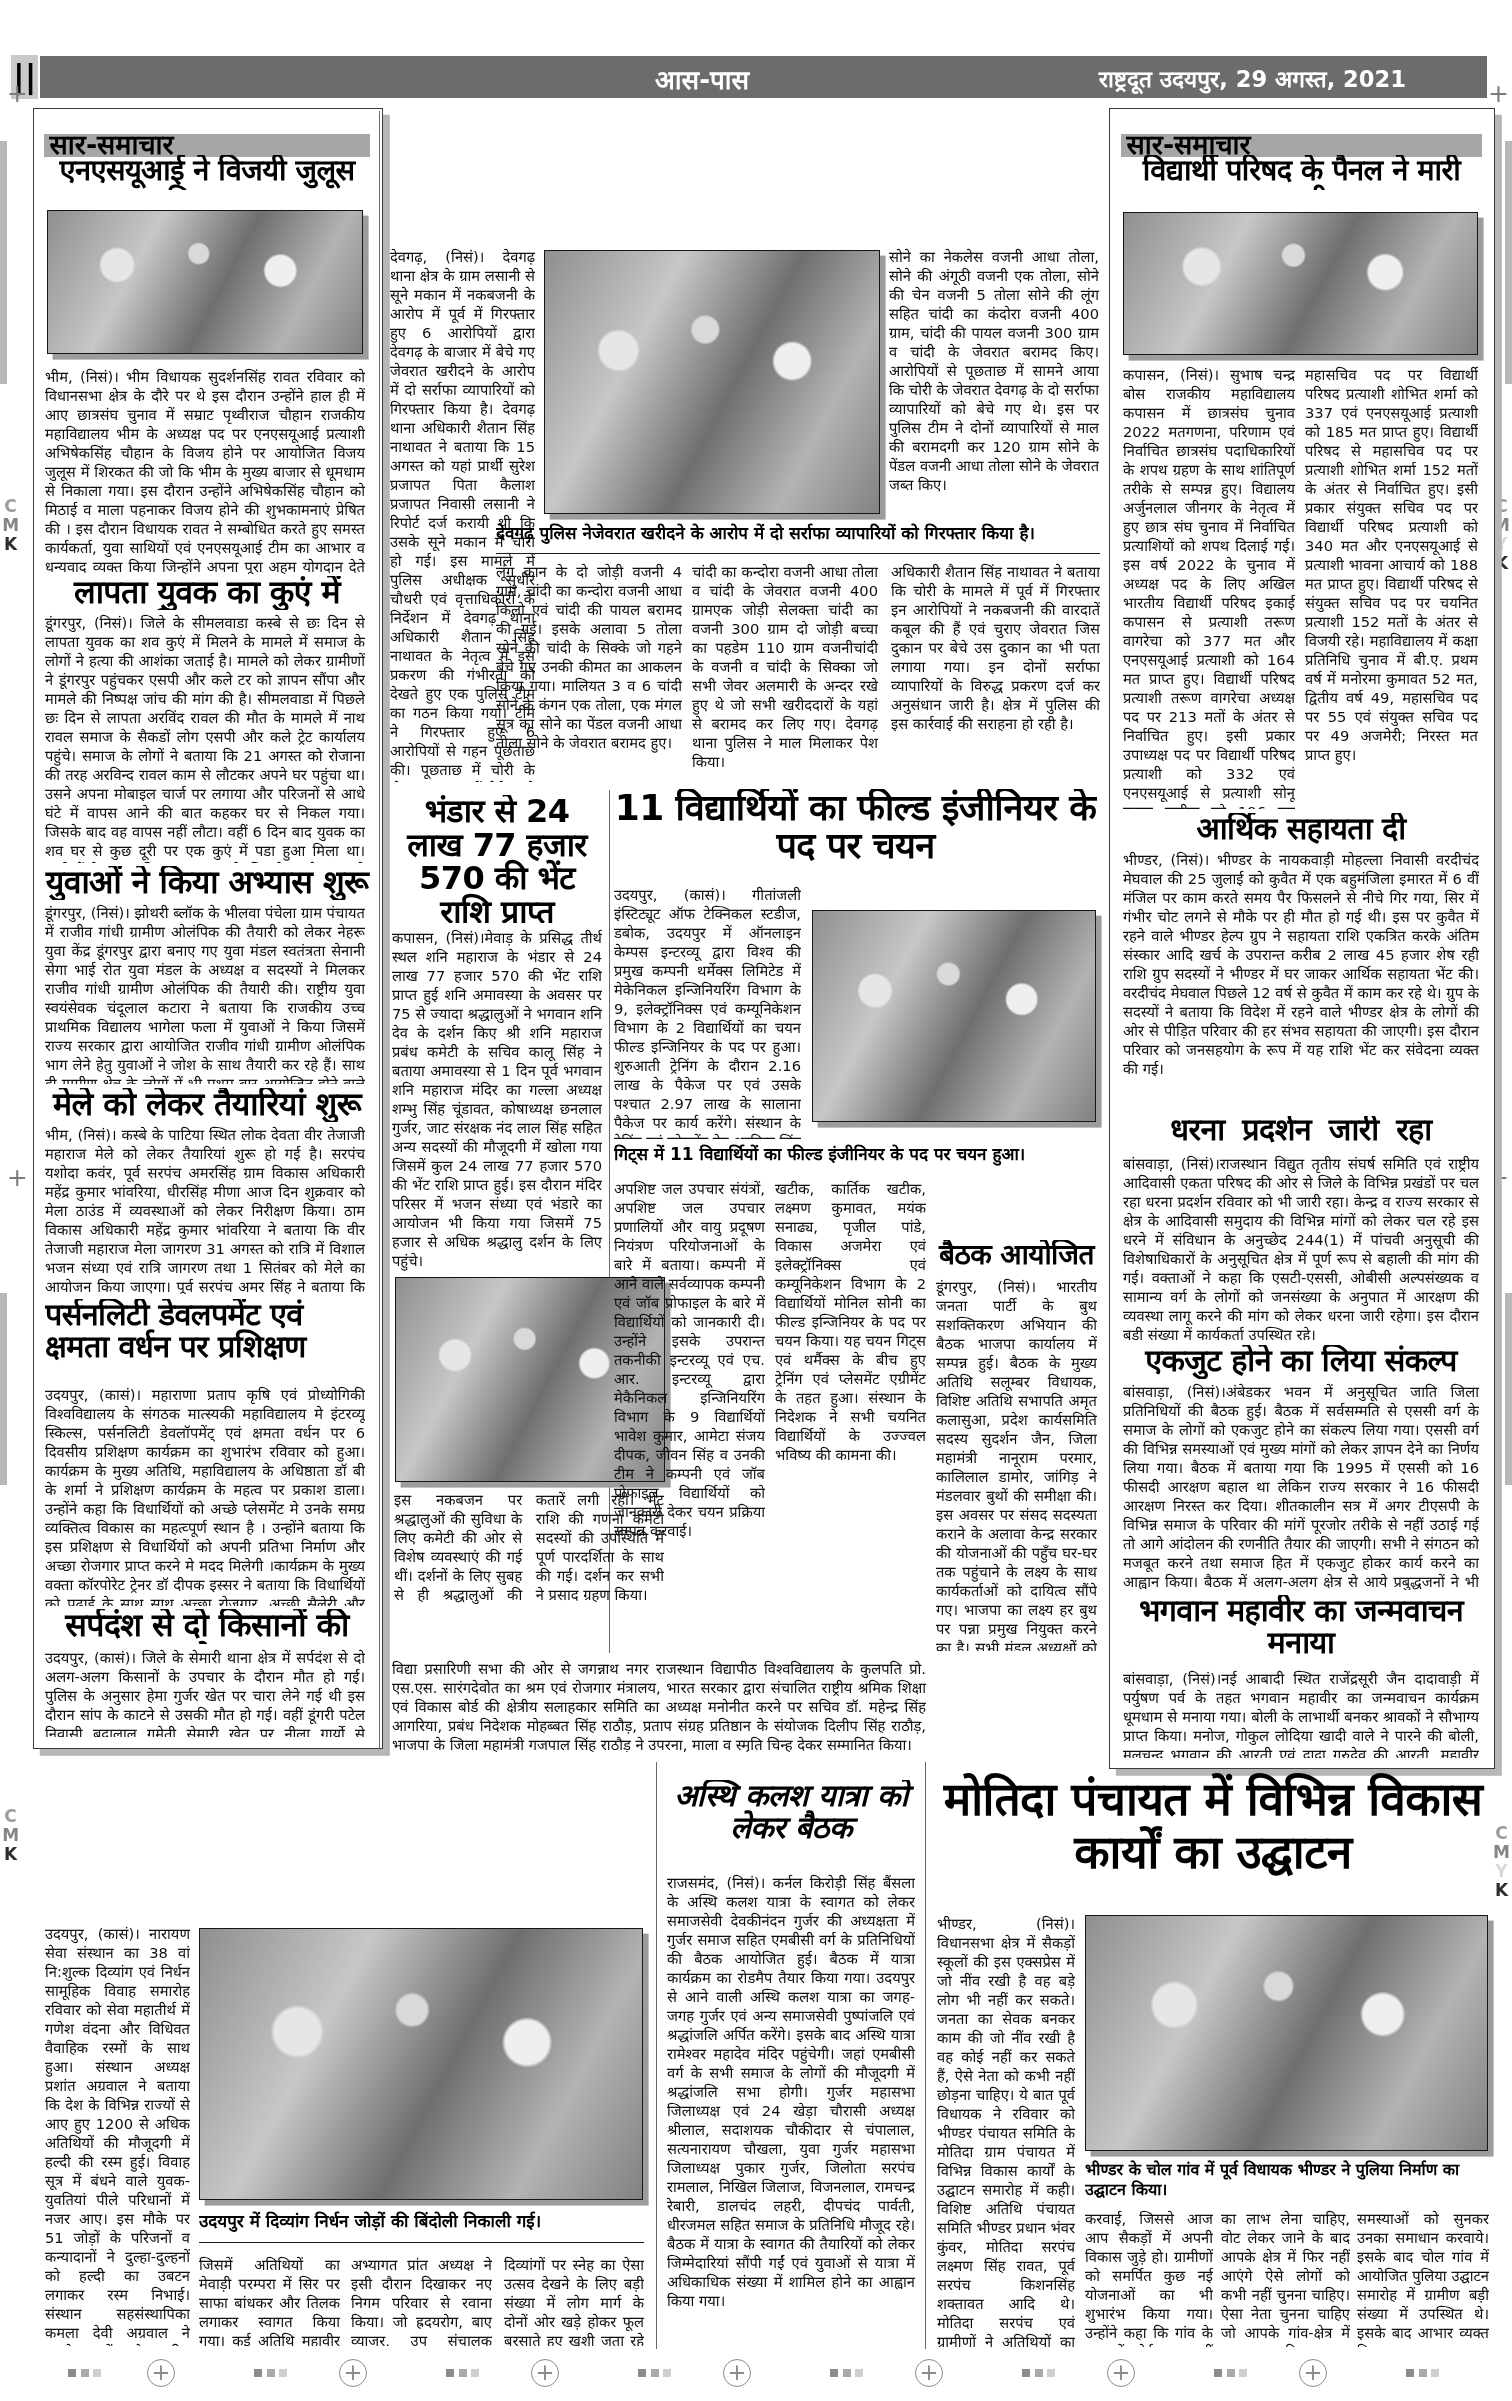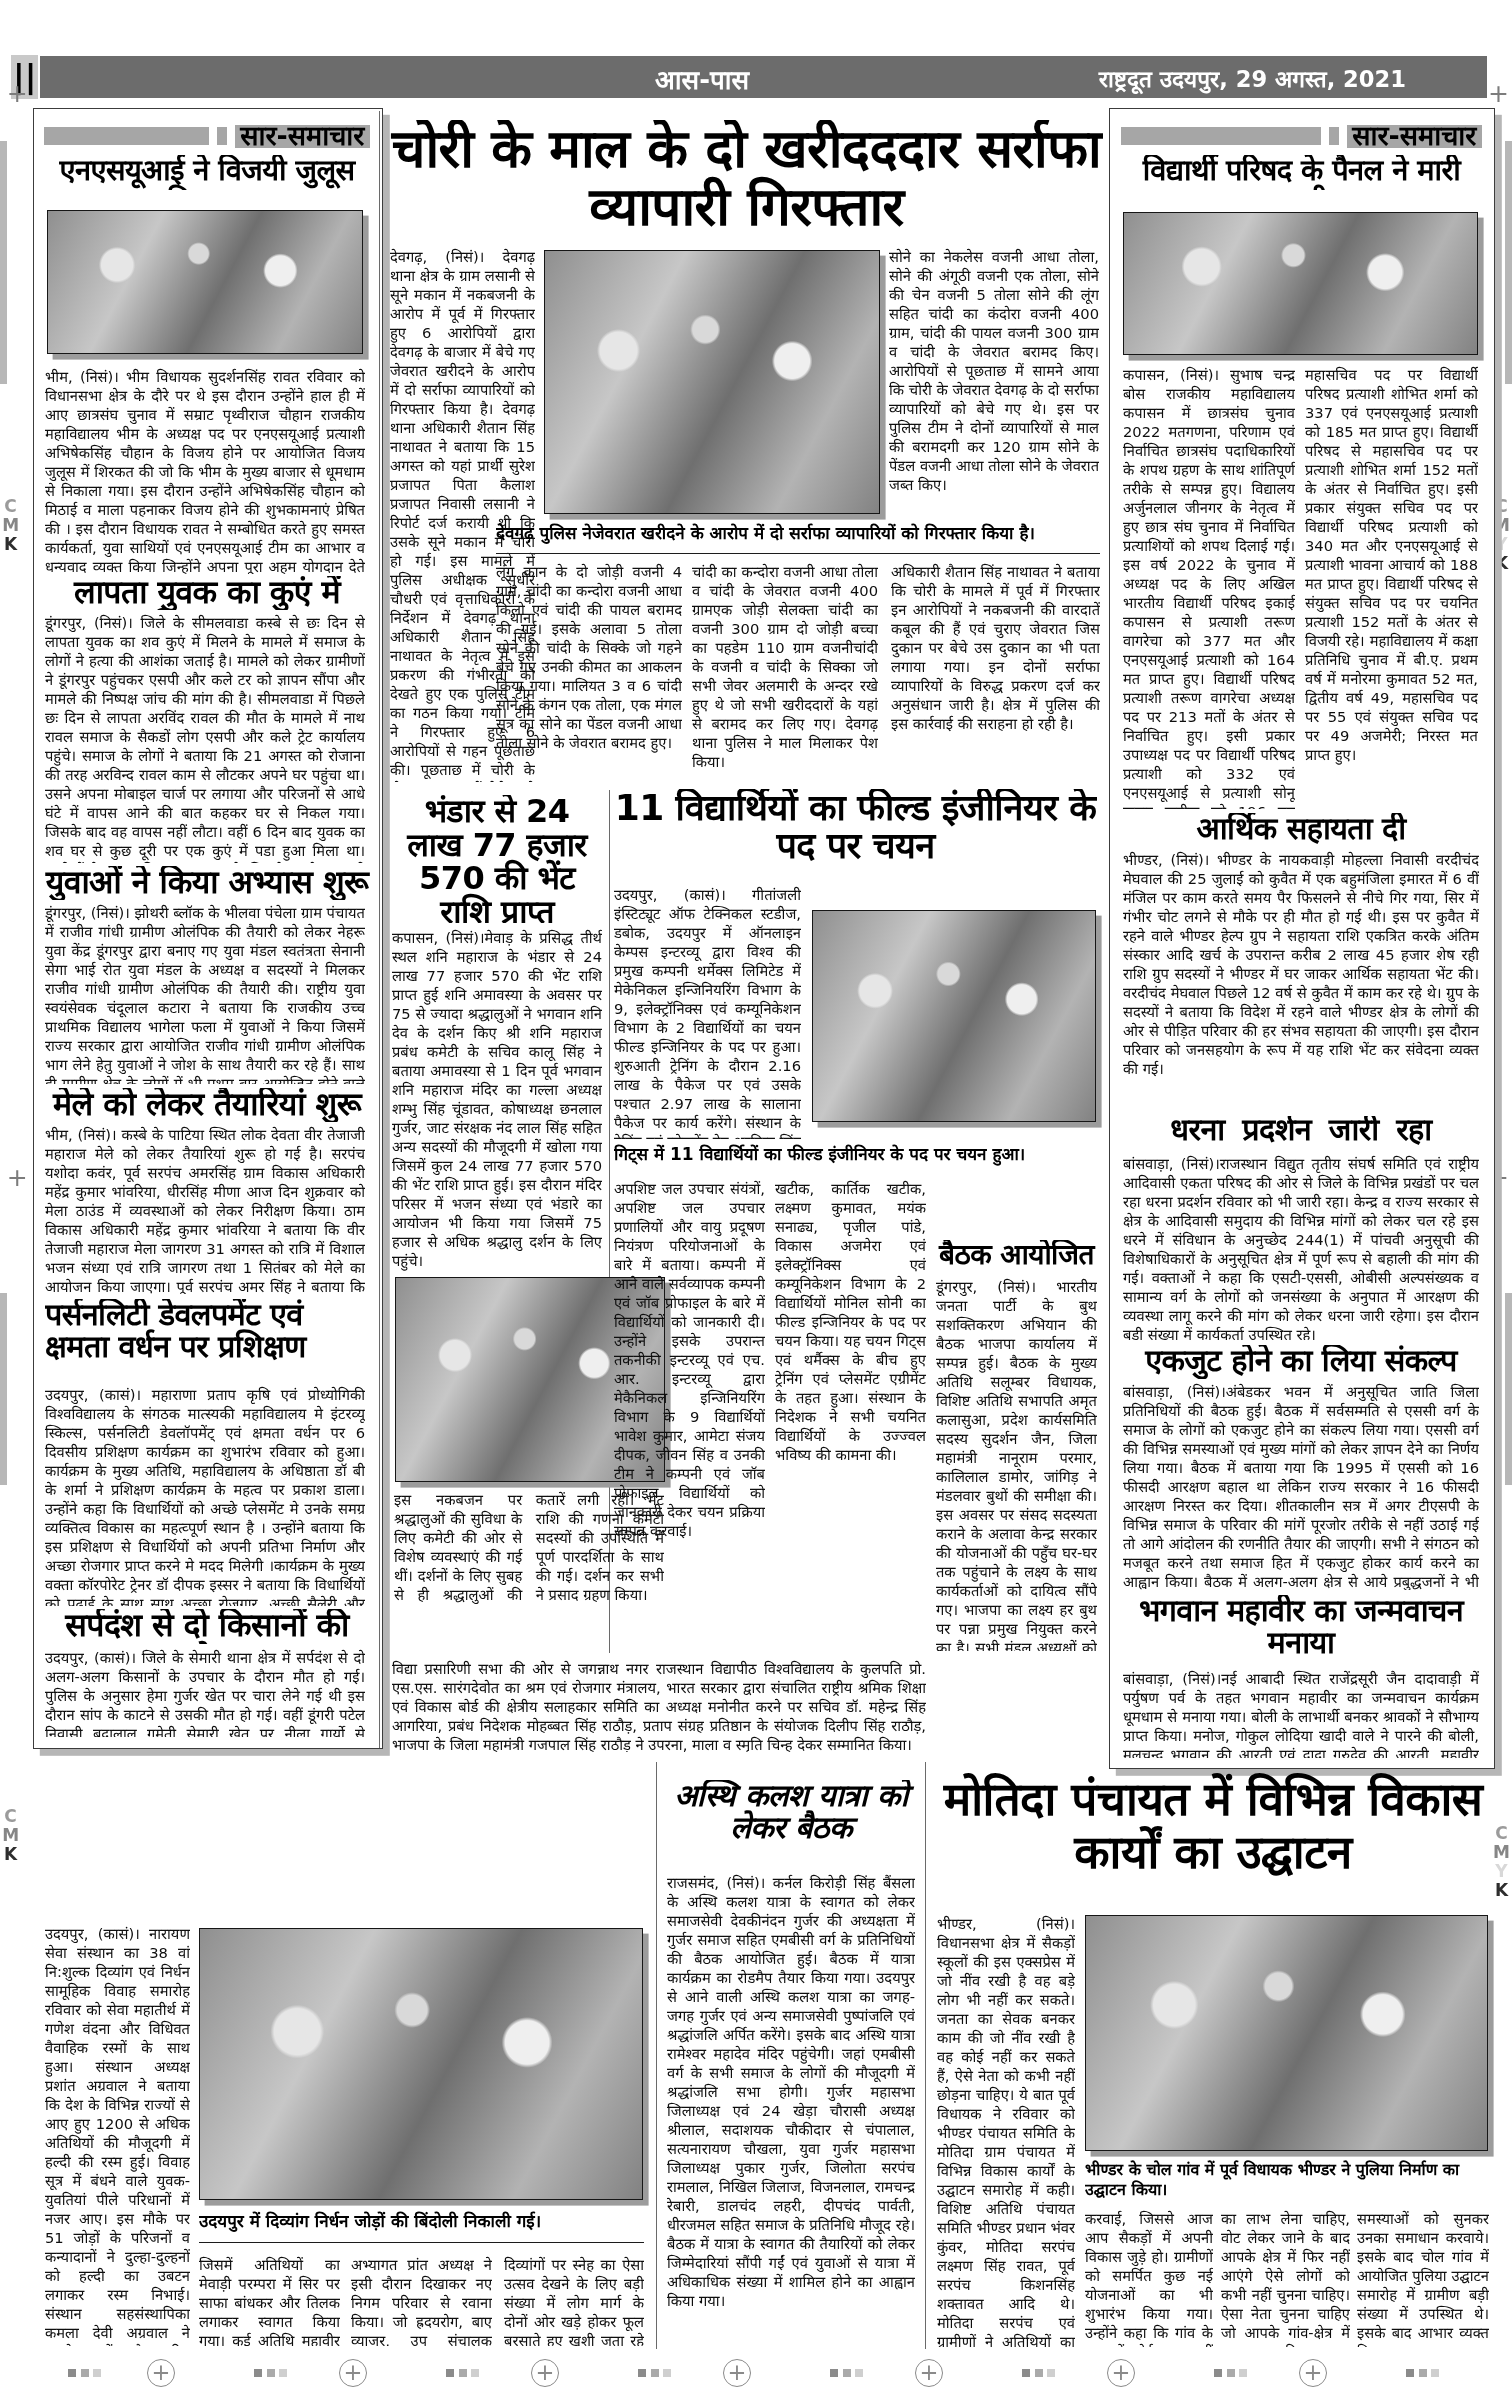--- a/index.html
+++ b/index.html
@@ -7,21 +7,21 @@
         font-family:"DejaVu Sans",sans-serif;color:#111;overflow:hidden;}
   
   .hdrbar{position:absolute;left:40px;top:56px;width:1447px;height:42px;background:#6c6c6c;}
   .hdrlogo{position:absolute;left:11.3px;top:55px;width:27px;height:44px;background:#c9c9c9;
            color:#000;font-weight:bold;font-size:32px;text-align:center;line-height:43px;}
   .hdrsec{position:absolute;left:655px;top:61px;color:#fff;font-weight:bold;font-size:26px;}
   .hdred{position:absolute;left:1067px;top:63px;width:339px;text-align:right;color:#fff;font-weight:bold;font-size:22.6px;}
   
   .secbox{position:absolute;border:1.1px solid #3c3c3c;box-shadow:6.8px 6.8px 0 #b6b6b6;background:#fff;}
   
-  .band{position:absolute;height:22.6px;display:flex;align-items:stretch;}
+  .band{position:absolute;height:22.6px;display:flex;align-items:stretch;flex-direction:column;}
   .band .bar{flex:1;background:#a6a6a6;margin-top:2.3px;margin-bottom:2.3px;}
   .band .gap{width:8px;}
   .band .sq{width:10.2px;background:#a6a6a6;margin-top:2.3px;margin-bottom:2.3px;}
   .band .lbl{background:#a6a6a6;color:#000;font-weight:bold;font-size:27px;line-height:22.6px;padding:0 5.6px;white-space:nowrap;}
   
   .hl{position:absolute;font-weight:bold;color:#000;overflow:hidden;line-height:1.06;letter-spacing:-0.6px;}
   .ctr{text-align:center;}
   
   .bd{position:absolute;font-size:14.7px;line-height:19px;text-align:justify;overflow:hidden;color:#0e0e0e;}
   .bd2{column-count:2;column-gap:13.6px;}
@@ -102,21 +102,20 @@
   <div class="hl ctr" style="left:44px;top:866px;width:326px;height:34px;font-size:32px;">युवाओं ने किया अभ्यास शुरू</div>
   <div class="bd" style="left:45px;top:903px;width:320px;height:181px;">डूंगरपुर, (निसं)। झोथरी ब्लॉक के भीलवा पंचेला ग्राम पंचायत में राजीव गांधी ग्रामीण ओलंपिक की तैयारी को लेकर नेहरू युवा केंद्र डूंगरपुर द्वारा बनाए गए युवा मंडल स्वतंत्रता सेनानी सेगा भाई रोत युवा मंडल के अध्यक्ष व सदस्यों ने मिलकर राजीव गांधी ग्रामीण ओलंपिक की तैयारी की। राष्ट्रीय युवा स्वयंसेवक चंदूलाल कटारा ने बताया कि राजकीय उच्च प्राथमिक विद्यालय भागेला फला में युवाओं ने किया जिसमें राज्य सरकार द्वारा आयोजित राजीव गांधी ग्रामीण ओलंपिक भाग लेने हेतु युवाओं ने जोश के साथ तैयारी कर रहे हैं। साथ ही ग्रामीण क्षेत्र के लोगों में भी प्रथम बार आयोजित होने वाले ग्रामीण ओलंपिक युवा एवं ग्रामीण उत्साह एवं जोश के साथ शिरकत कर रहे है।</div>
   <div class="hl ctr" style="left:44px;top:1088px;width:326px;height:34px;font-size:32px;">मेले को लेकर तैयारियां शुरू</div>
   <div class="bd" style="left:45px;top:1125px;width:320px;height:169px;">भीम, (निसं)। कस्बे के पाटिया स्थित लोक देवता वीर तेजाजी महाराज मेले को लेकर तैयारियां शुरू हो गई है। सरपंच यशोदा कवंर, पूर्व सरपंच अमरसिंह ग्राम विकास अधिकारी महेंद्र कुमार भांवरिया, धीरसिंह मीणा आज दिन शुक्रवार को मेला ठाउंड में व्यवस्थाओं को लेकर निरीक्षण किया। ठाम विकास अधिकारी महेंद्र कुमार भांवरिया ने बताया कि वीर तेजाजी महाराज मेला जागरण 31 अगस्त को रात्रि में विशाल भजन संध्या एवं रात्रि जागरण तथा 1 सितंबर को मेले का आयोजन किया जाएगा। पूर्व सरपंच अमर सिंह ने बताया कि मेले का उद्घाटन 29 अगस्त शाम को सुदर्शनसिंह रावत के सानिध्य में किया जाएगा।</div>
   <div class="hl" style="left:45px;top:1299px;width:326px;height:79px;font-size:30.5px;">पर्सनलिटी डेवलपमेंट एवं क्षमता वर्धन पर प्रशिक्षण</div>
   <div class="bd" style="left:45px;top:1385px;width:320px;height:221px;">उदयपुर, (कासं)। महाराणा प्रताप कृषि एवं प्रोध्योगिकी विश्वविद्यालय के संगठक मात्स्यकी महाविद्यालय मे इंटरव्यू स्किल्स, पर्सनलिटी डेवलॉपमेंट् एवं क्षमता वर्धन पर 6 दिवसीय प्रशिक्षण कार्यक्रम का शुभारंभ रविवार को हुआ।कार्यक्रम के मुख्य अतिथि, महाविद्यालय के अधिष्ठाता डॉ बी के शर्मा ने प्रशिक्षण कार्यक्रम के महत्व पर प्रकाश डाला। उन्होंने कहा कि विधार्थियों को अच्छे प्लेसमेंट मे उनके समग्र व्यक्तित्व विकास का महत्व्पूर्ण स्थान है । उन्होंने बताया कि इस प्रशिक्षण से विधार्थियों को अपनी प्रतिभा निर्माण और अच्छा रोजगार प्राप्त करने मे मदद मिलेगी ।कार्यक्रम के मुख्य वक्ता कॉरपोरेट ट्रेनर डॉ दीपक इस्सर ने बताया कि विधार्थियों को पढाई के साथ साथ अच्छा रोजगार, अच्छी सैलेरी और जीवन मे सफलता हासिल करने के लिये अपनी पर्सनलिटी कॉन्फिडेंस लेवल, नेतृत्व विकास, संचार कौशल, उत्पादकता मे सुधार, जीवन मे अपनी पूरी क्षमता से कार्य करने, आत्म विश्लेषण इत्यादि अनेक गुण विकसित करने होंगे।</div>
   <div class="hl ctr" style="left:44px;top:1609px;width:326px;height:35px;font-size:32px;">सर्पदंश से दो किसानों की मौत</div>
   <div class="bd" style="left:45px;top:1648px;width:320px;height:89px;">उदयपुर, (कासं)। जिले के सेमारी थाना क्षेत्र में सर्पदंश से दो अलग-अलग किसानों के उपचार के दौरान मौत हो गई। पुलिस के अनुसार हेमा गुर्जर खेत पर चारा लेने गई थी इस दौरान सांप के काटने से उसकी मौत हो गई। वहीं डूंगरी पटेल निवासी बदालाल गमेती सेमारी खेत पर नीला गार्यो से रखवाली कर रहा था। इस दौरान सांप काटने से उसकी उपचार के दौरान मौत हो गई।</div>
 
   <div class="vrule" style="left:379px;top:111px;height:1637px;"></div>
-  <div class="hl ctr" style="left:390px;top:120px;width:713px;height:119px;font-size:53px;line-height:1.1;">चोरी के माल के दो खरीदददार सर्राफा व्यापारी गिरफ्तार</div>
   <div class="bd" style="left:390px;top:247px;width:145px;height:535px;">देवगढ़, (निसं)। देवगढ़ थाना क्षेत्र के ग्राम लसानी से सूने मकान में नकबजनी के आरोप में पूर्व में गिरफ्तार हुए 6 आरोपियों द्वारा देवगढ़ के बाजार में बेचे गए जेवरात खरीदने के आरोप में दो सर्राफा व्यापारियों को गिरफ्तार किया है। देवगढ़ थाना अधिकारी शैतान सिंह नाथावत ने बताया कि 15 अगस्त को यहां प्रार्थी सुरेश प्रजापत पिता कैलाश प्रजापत निवासी लसानी ने रिपोर्ट दर्ज करायी थी कि उसके सूने मकान में चोरी हो गई। इस मामले में पुलिस अधीक्षक सुधीर चौधरी एवं वृत्ताधिकारी के निर्देशन में देवगढ़ थाना अधिकारी शैतान सिंह नाथावत के नेतृत्व में इस प्रकरण की गंभीरता को देखते हुए एक पुलिस टीम का गठन किया गया। टीम ने गिरफ्तार हुए 6 आरोपियों से गहन पूछताछ की। पूछताछ में चोरी के जेवरात बाजार में बेचे जाने की बात सामने आई।</div>
   <div class="photo" style="left:544px;top:250px;width:334px;height:262px;"></div>
   <div class="bd" style="left:889px;top:247px;width:210px;height:264px;">सोने का नेकलेस वजनी आधा तोला, सोने की अंगूठी वजनी एक तोला, सोने की चेन वजनी 5 तोला सोने की लूंग सहित चांदी का कंदोरा वजनी 400 ग्राम, चांदी की पायल वजनी 300 ग्राम व चांदी के जेवरात बरामद किए। आरोपियों से पूछताछ में सामने आया कि चोरी के जेवरात देवगढ़ के दो सर्राफा व्यापारियों को बेचे गए थे। इस पर पुलिस टीम ने दोनों व्यापारियों से माल की बरामदगी कर 120 ग्राम सोने के पेंडल वजनी आधा तोला सोने के जेवरात जब्त किए।</div>
   <div class="cap" style="left:496px;top:523px;width:604px;height:26px;">देवगढ़ पुलिस नेजेवरात खरीदने के आरोप में दो सर्राफा व्यापारियों को गिरफ्तार किया है।</div>
   <div class="rule" style="left:496px;top:553px;width:604px;height:1.1px;"></div>
   <div class="bd" style="left:496px;top:562px;width:186px;height:225px;">लूंग कान के दो जोड़ी वजनी 4 ग्राम, चांदी का कन्दोरा वजनी आधा किलो एवं चांदी की पायल बरामद की गई। इसके अलावा 5 तोला सोने की चांदी के सिक्के जो गहने बेचे गए उनकी कीमत का आकलन किया गया। मालियत 3 व 6 चांदी सोने के कंगन एक तोला, एक मंगल सूत्र का सोने का पेंडल वजनी आधा तोला सोने के जेवरात बरामद हुए।</div>
   <div class="bd" style="left:692px;top:562px;width:186px;height:225px;">चांदी का कन्दोरा वजनी आधा तोला व चांदी के जेवरात वजनी 400 ग्रामएक जोड़ी सेलक्ता चांदी का वजनी 300 ग्राम दो जोड़ी बच्चा का पहडेम 110 ग्राम वजनीचांदी के वजनी व चांदी के सिक्का जो सभी जेवर अलमारी के अन्दर रखे हुए थे जो सभी खरीददारों के यहां से बरामद कर लिए गए। देवगढ़ थाना पुलिस ने माल मिलाकर पेश किया।</div>
   <div class="bd" style="left:891px;top:562px;width:209px;height:225px;">अधिकारी शैतान सिंह नाथावत ने बताया कि चोरी के मामले में पूर्व में गिरफ्तार इन आरोपियों ने नकबजनी की वारदातें कबूल की हैं एवं चुराए जेवरात जिस दुकान पर बेचे उस दुकान का भी पता लगाया गया। इन दोनों सर्राफा व्यापारियों के विरुद्ध प्रकरण दर्ज कर अनुसंधान जारी है। क्षेत्र में पुलिस की इस कार्रवाई की सराहना हो रही है।</div>
 
   <div class="vrule" style="left:609px;top:790px;height:863px;"></div>

